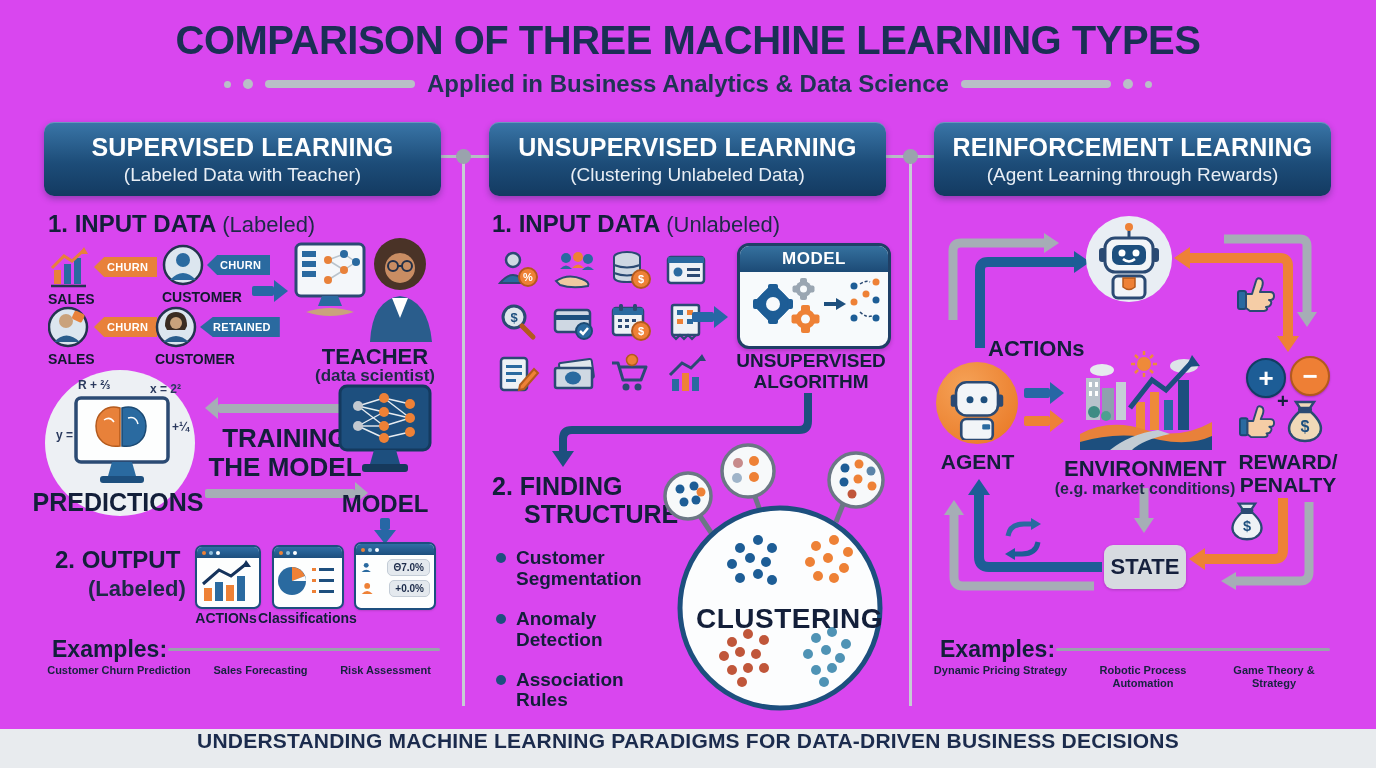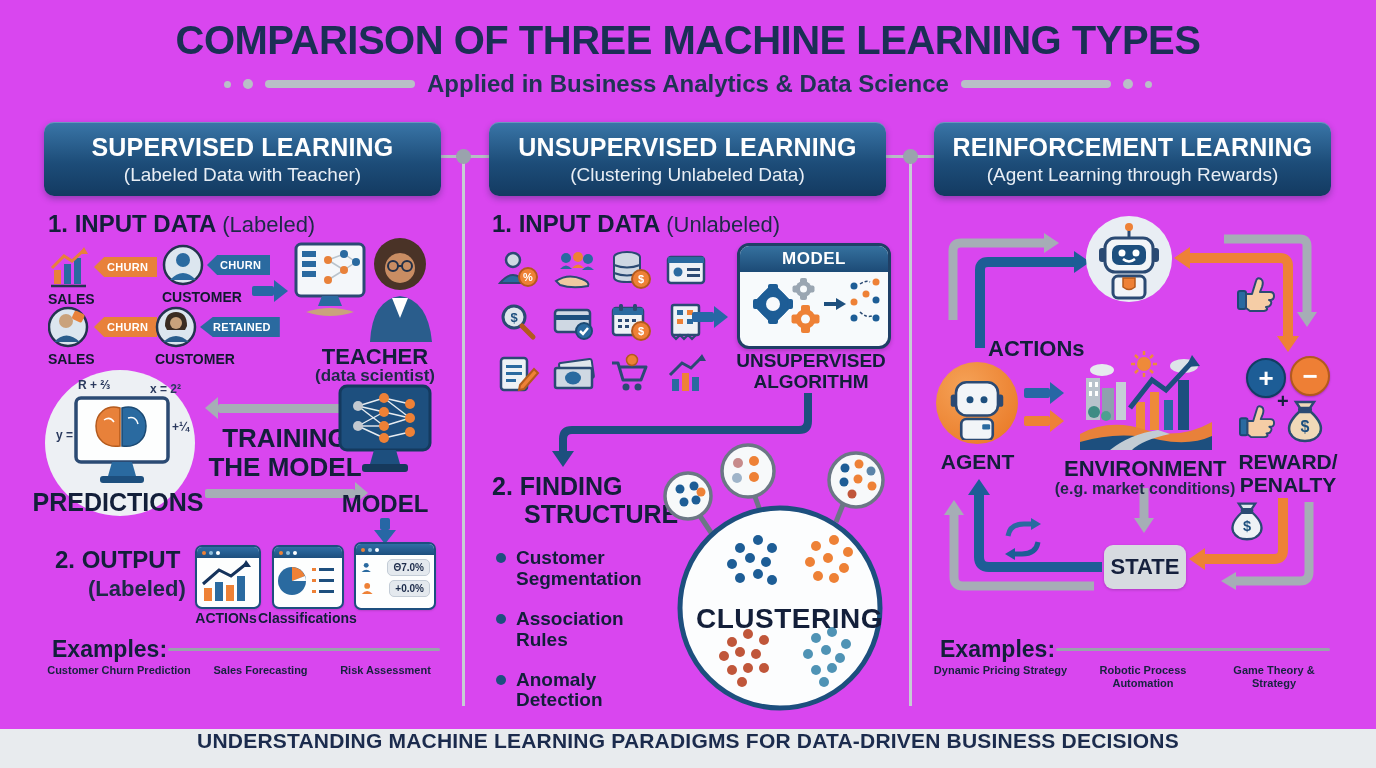--- a/index.html
+++ b/index.html
@@ -527,25 +527,25 @@
   </div>
   <div class="abs" style="left:524px;top:500px;font-size:25px;font-weight:800;color:#131f3a;">STRUCTURE</div>
 
   <ul class="abs bullet-list" style="left:496px;top:548px;">
     <li>
         <span class="dot"></span>
       <span>Customer Segmentation</span>
       </li>
     <li>
         <span class="dot"></span>
-      <span>Association Rules</span>
+      <span>Anomaly Detection</span>
       </li>
     <li>
         <span class="dot"></span>
-      <span>Anomaly Detection</span>
+      <span>Association Rules</span>
       </li>
   </ul>
 
   <svg class="abs" style="left:648px;top:436px;" width="265" height="292" viewBox="0 0 265 292">
 
     <line x1="52" y1="80" x2="64" y2="98" stroke="#6b7785" stroke-width="5"></line>
     <circle cx="40" cy="60" r="23" fill="#f7f9fa" stroke="#6b7785" stroke-width="3.5"></circle>
     <circle cx="32" cy="53" r="4.5" fill="#1d5d96"></circle>
       <circle cx="46" cy="50" r="4.5" fill="#1d5d96"></circle>
     <circle cx="53" cy="56" r="4.5" fill="#ee8136"></circle>

